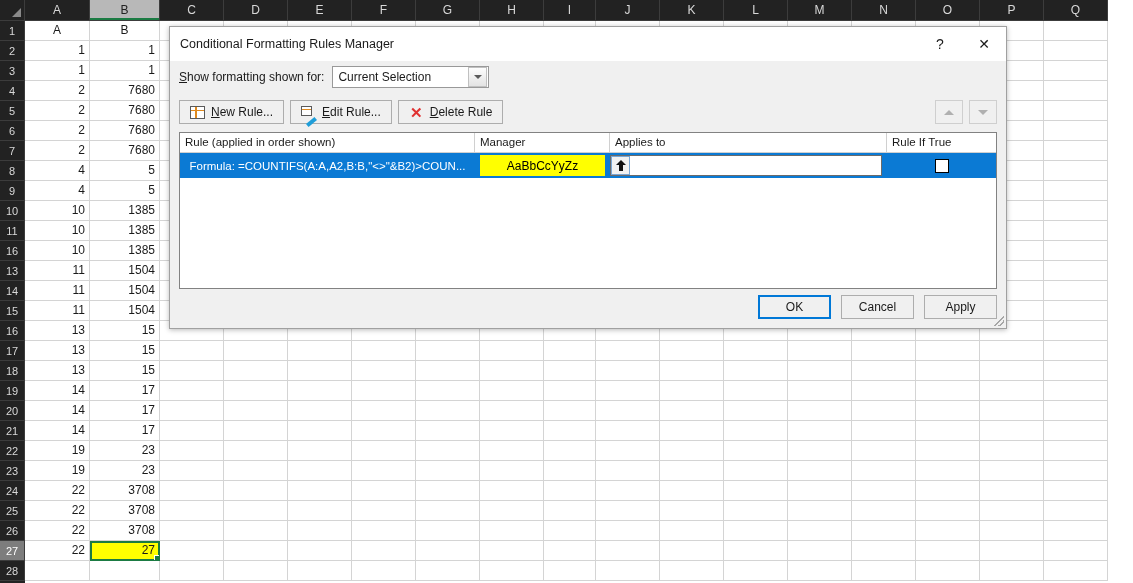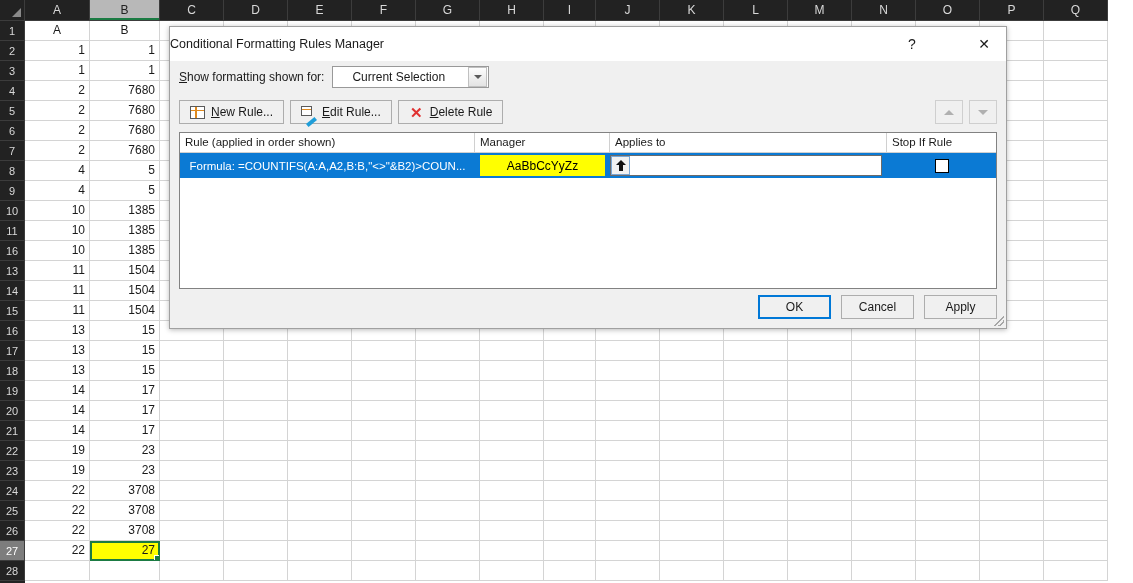--- a/index.html
+++ b/index.html
@@ -84,21 +84,21 @@
     position: absolute; left: 169px; top: 26px;
     width: 838px; height: 303px;
     background: #f0f0f0;
     border: 1px solid #a0a0a0;
     box-shadow: 0 1px 5px rgba(0,0,0,0.28);
     z-index: 50;
   }
   .dlg-titlebar {
     height: 34px; background: #ffffff;
     display: flex; align-items: center;
-    gap: 28px;
+    padding-left: 10px;
   }
   .dlg-title { font-size: 12.5px; color: #1a1a1a; flex: 1; }
   .title-btn {
     width: 44px; height: 30px; display: flex;
     align-items: center; justify-content: center;
     background: transparent; border: none; cursor: default;
     font-size: 14px; color: #1a1a1a;
   }
 
   .dlg-body { padding: 0 9px; }
@@ -108,21 +108,21 @@
     height: 30px; margin-top: 1px;
   }
   .show-label { font-size: 12px; color: #1a1a1a; margin-right: 8px; }
   .show-label u { text-decoration: underline; }
   .combo {
     width: 157px; height: 22px; background: #ffffff;
     border: 1px solid #999999;
     display: flex; align-items: center;
     position: relative;
   }
-  .combo-text { font-size: 12px; color: #1a1a1a; padding-left: 19px; flex: 1; }
+  .combo-text { font-size: 12px; color: #1a1a1a; padding-left: 5px; flex: 1; }
   .combo-arrow-box {
     width: 19px; height: 20px; margin-right: 1px;
     background: linear-gradient(#fdfdfd,#e3e3e3);
     border: 1px solid #c0c0c0;
     display: flex; align-items: center; justify-content: center;
   }
   .chev-down {
     width: 0; height: 0;
     border-left: 4px solid transparent;
     border-right: 4px solid transparent;
@@ -924,21 +924,21 @@
       <div class="tb-btn tb-arrow">
         <span class="arr-down"></span>
       </div>
     </div>
 
     <div class="rules-panel">
       <div class="rules-head">
         <div class="rh c1">Rule (applied in order shown)</div>
         <div class="rh c2">Manager</div>
         <div class="rh c3">Applies to</div>
-        <div class="rh c4">Stop If Rule</div>
+        <div class="rh c4">Rule If True</div>
       </div>
 
       <div class="rule-row">
         <div class="rc c1">Formula: =COUNTIFS(A:A,A2,B:B,"&lt;&gt;"&amp;B2)&gt;COUN...</div>
         <div class="rc c2">
           <div class="fmt-swatch">AaBbCcYyZz</div>
         </div>
         <div class="rc c3">
           <div class="applies-box">
             <div class="collapse-btn">

